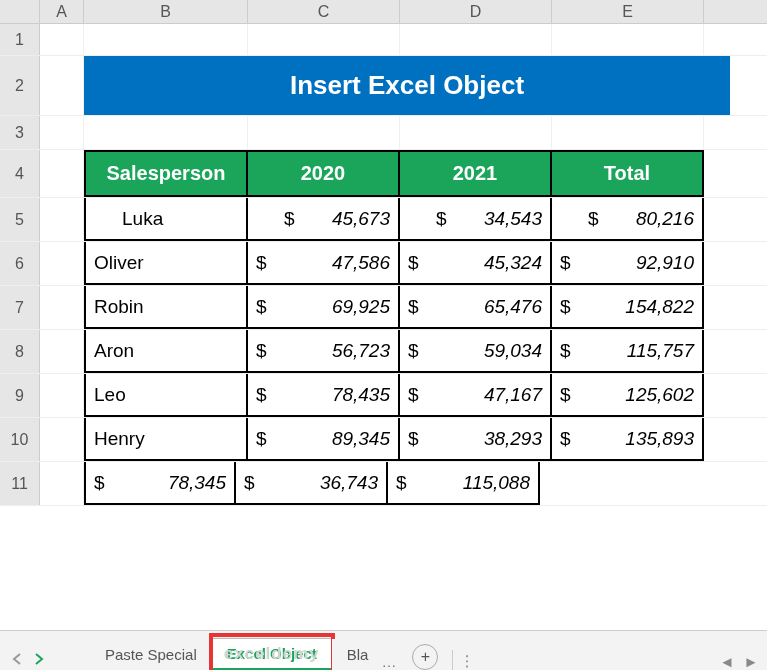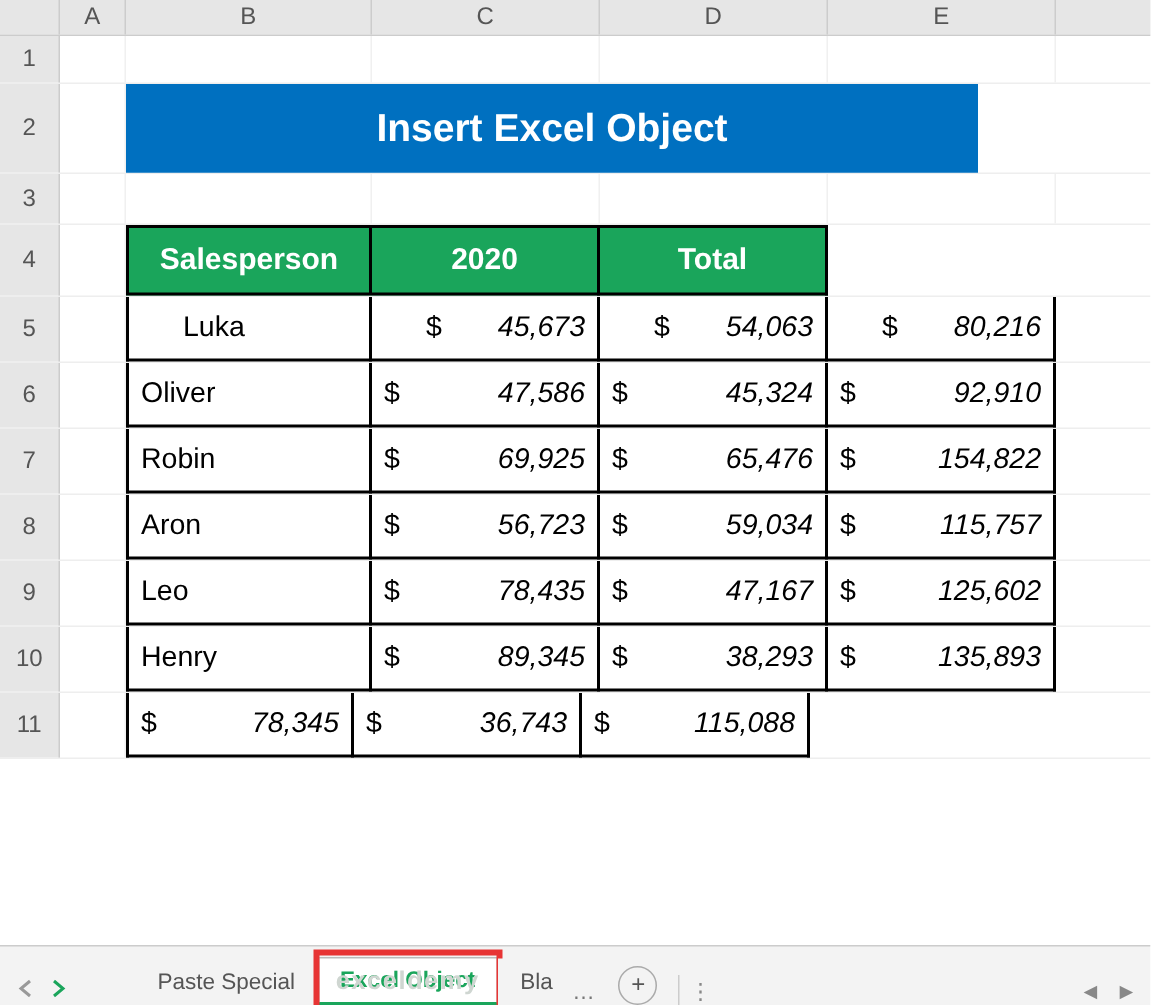--- a/index.html
+++ b/index.html
@@ -192,55 +192,56 @@
       <div class="cell colB"></div>
       <div class="cell colC"></div>
       <div class="cell colD"></div>
       <div class="cell colE"></div>
       <div class="cell spacer-right"></div>
     </div>
 
     <div class="row r2" data-row="2">
       <div class="row-h">2</div>
       <div class="cell colA"></div>
-      <div class="cell title-cell" style="width:568px">Insert Excel Object</div>
+      <div class="cell title-cell" style="width:646px">Insert Excel Object</div>
       <div class="cell spacer-right"></div>
     </div>
 
     <div class="row r3" data-row="3">
       <div class="row-h">3</div>
       <div class="cell colA"></div>
       <div class="cell colB"></div>
       <div class="cell colC"></div>
       <div class="cell colD"></div>
       <div class="cell colE"></div>
       <div class="cell spacer-right"></div>
     </div>
 
     <div class="row rH" data-row="4">
       <div class="row-h">4</div>
       <div class="cell colA"></div>
       <div class="cell th-cell colB">Salesperson</div>
       <div class="cell th-cell colC">2020</div>
+      <div class="cell th-cell colD">2021</div>
       <div class="cell th-cell colE">Total</div>
       <div class="cell spacer-right"></div>
     </div>
 
     <div id="data-rows">
         <div class="row rD" data-row="5">
           <div class="row-h">5</div>
           <div class="cell colA"></div>
           <div class="cell td-cell td-name colB">Luka</div>
           <div class="cell td-cell td-num colC">
             <span class="usd">$</span>
             <span class="val">45,673</span>
           </div>
           <div class="cell td-cell td-num colD">
             <span class="usd">$</span>
-            <span class="val">54,063</span>
+            <span class="val">34,543</span>
           </div>
           <div class="cell td-cell td-num colE">
             <span class="usd">$</span>
             <span class="val">80,216</span>
           </div>
           <div class="cell spacer-right"></div>
         </div>
         <div class="row rD" data-row="6">
           <div class="row-h">6</div>
           <div class="cell colA"></div>

